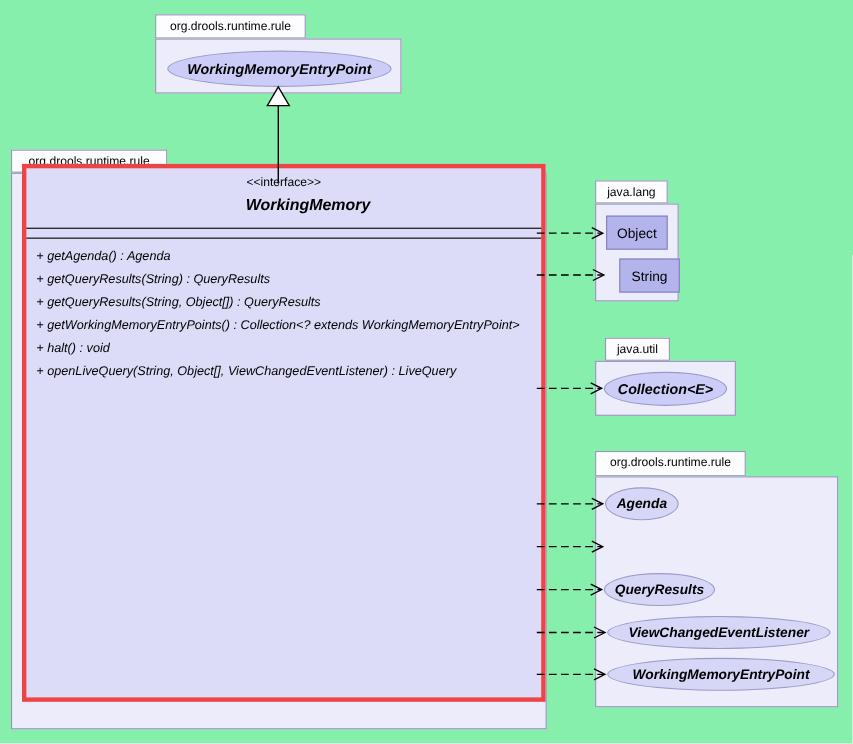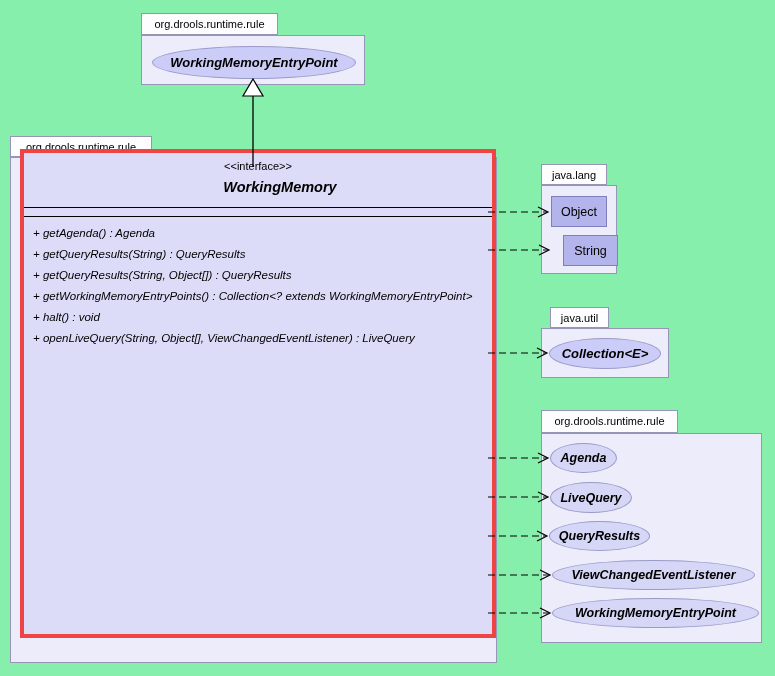--- a/index.html
+++ b/index.html
@@ -141,21 +141,20 @@
   <div class="type-box" style="left:551px; top:196px; width:56px; height:31px;">Object</div>
   <div class="type-box" style="left:551px; top:235px; width:55px; height:31px;margin-left:12px;">String</div>
 
   <div class="pkg-tab" style="left:550px; top:307px; width:59px; height:21px;">java.util</div>
   <div class="pkg-body" style="left:541px; top:328px; width:128px; height:50px;"></div>
   <div class="ellipse top-node" style="left:549px; top:338px; width:112px; height:31px;">Collection&lt;E&gt;</div>
 
   <div class="pkg-tab" style="left:541px; top:410px; width:137px; height:23px;">org.drools.runtime.rule</div>
   <div class="pkg-body" style="left:541px; top:433px; width:221px; height:210px;"></div>
   <div class="ellipse small" style="left:550px; top:443px; width:67px; height:30px;">Agenda</div>
-  <div class="ellipse small" style="left:550px; top:482px; width:82px; height:31px;">LiveQuery</div>
   <div class="ellipse small" style="left:552px; top:560px; width:203px; height:30px;">ViewChangedEventListener</div>
   <div class="ellipse small" style="left:549px; top:521px; width:101px; height:30px;">QueryResults</div>
   <div class="ellipse small" style="left:552px; top:598px; width:207px; height:30px;">WorkingMemoryEntryPoint</div>
 
   <svg class="overlay" viewBox="0 0 775 676" xmlns="http://www.w3.org/2000/svg">
 
     <g>
       <line x1="253" y1="96" x2="253" y2="167" stroke="#000" stroke-width="1.3"></line>
       <polygon points="253,79 263,96 243,96" fill="#ffffff" stroke="#000" stroke-width="1.2"></polygon>
     </g>

